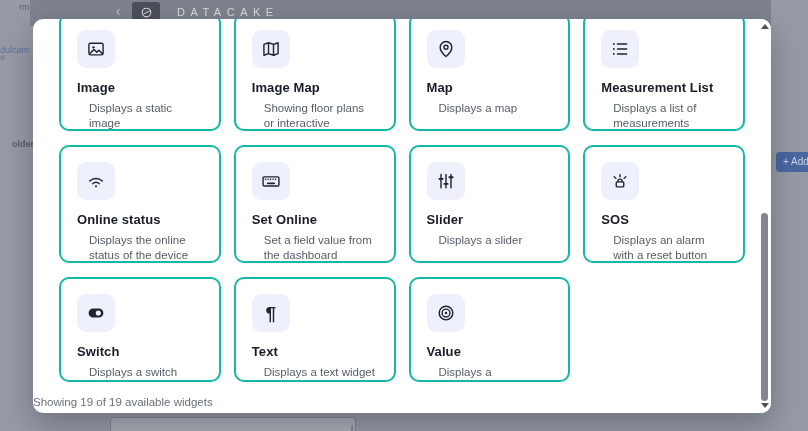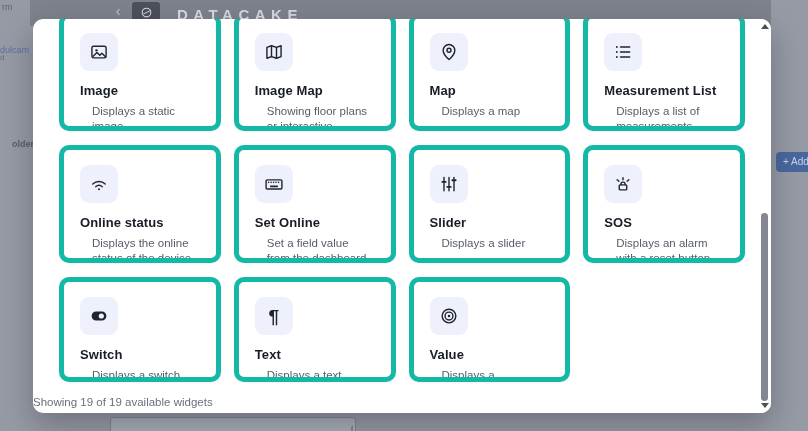--- a/index.html
+++ b/index.html
@@ -18,24 +18,24 @@
     position:absolute;left:110px;top:2px;width:16px;height:18px;
     color:#c2c5cb;font-size:14px;line-height:18px;text-align:center;
   }
   .bg-logo{
     position:absolute;left:132px;top:2px;width:28px;height:21px;
     background:#4b505a;border-radius:3px;display:flex;align-items:center;justify-content:center;
   }
   .bg-logo svg{width:13px;height:13px;stroke:#d6d8dc;fill:none;stroke-width:2;}
   .bg-brand{
     position:absolute;left:177px;top:6px;
-    color:#d7d9dd;font-size:15px;font-weight:bold;letter-spacing:5.5px;
+    color:#d7d9dd;font-size:11px;font-weight:normal;letter-spacing:5.5px;
   }
   .side-frag{position:absolute;color:#5d626b;font-size:9px;}
-  .frag-a{left:2px;top:2px;}
+  .frag-a{left:19px;top:2px;}
   .frag-b{left:0;top:14px;color:#5f6e9e;margin-top:31px;}
   .frag-c{left:0;top:53px;font-size:8px;color:#6a6f78;}
   .frag-d{left:12px;top:139px;font-weight:bold;color:#595e68;}
   .bg-add{
     position:absolute;left:776px;top:152px;width:40px;height:20px;
     background:#49679f;border-radius:4px 0 0 4px;
     color:#ccd5e8;font-size:10px;line-height:20px;text-indent:7px;
   }
   .bg-textarea{
     position:absolute;left:110px;top:417px;width:246px;height:20px;
@@ -53,21 +53,21 @@
     background:#ffffff;border-radius:10px;overflow:hidden;
     box-shadow:0 12px 30px rgba(10,15,30,.28);
   }
   .grid{
     margin:-6px 26px 0 26px;
     display:grid;grid-template-columns:repeat(4,1fr);
     grid-template-rows:118px 118px 105px;
     gap:14px 13px;
   }
   .card{
-    background:#fff;border:5px solid #14b8a6;border-radius:10px;
+    background:#fff;border:2px solid #14b8a6;border-radius:10px;
     box-shadow:0 1px 2px rgba(16,24,40,.05);
     padding:15px 16px;box-sizing:border-box;overflow:hidden;
   }
   .tile{
     width:38px;height:38px;border-radius:9px;background:#eef0fb;
     display:flex;align-items:center;justify-content:center;color:#20242e;
   }
   .tile svg{width:20px;height:20px;stroke:currentColor;fill:none;stroke-width:1.7;stroke-linecap:round;stroke-linejoin:round;}
   .tile .glyph{font-size:19px;line-height:1;color:#20242e;font-weight:bold;}
   .card h3{margin:12px 0 0 0;font-size:13px;color:#171c26;letter-spacing:.1px;}

